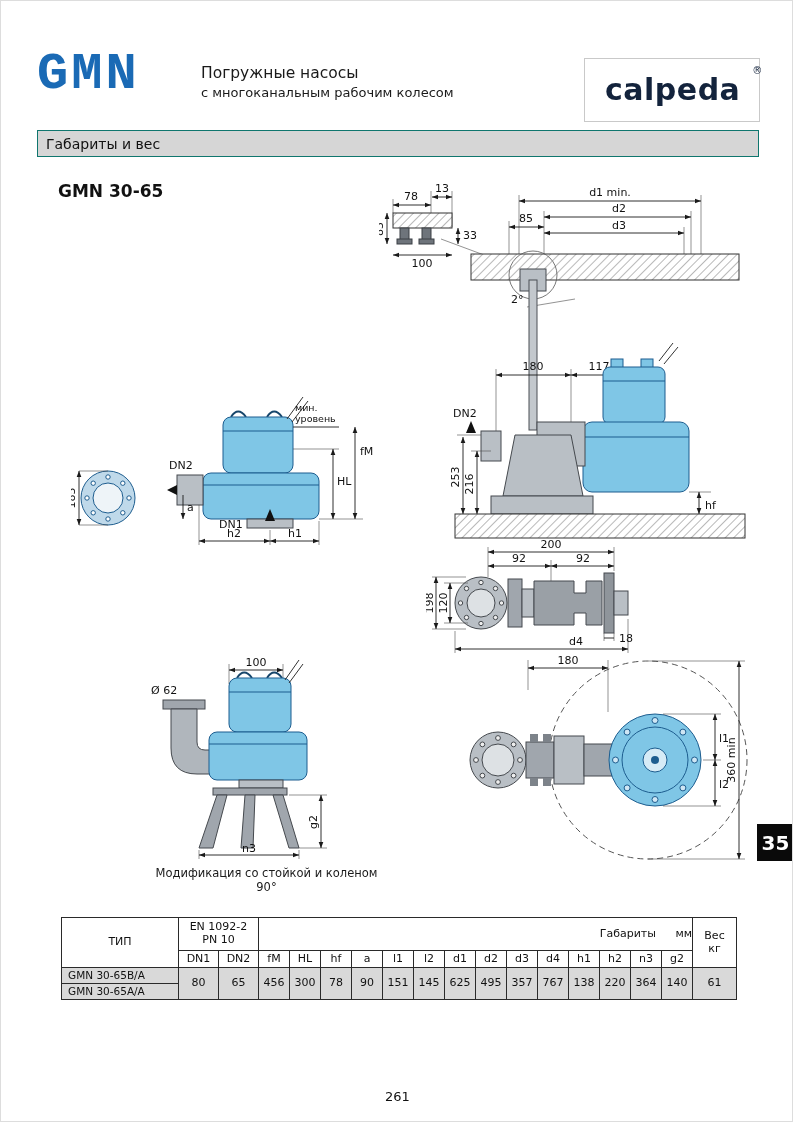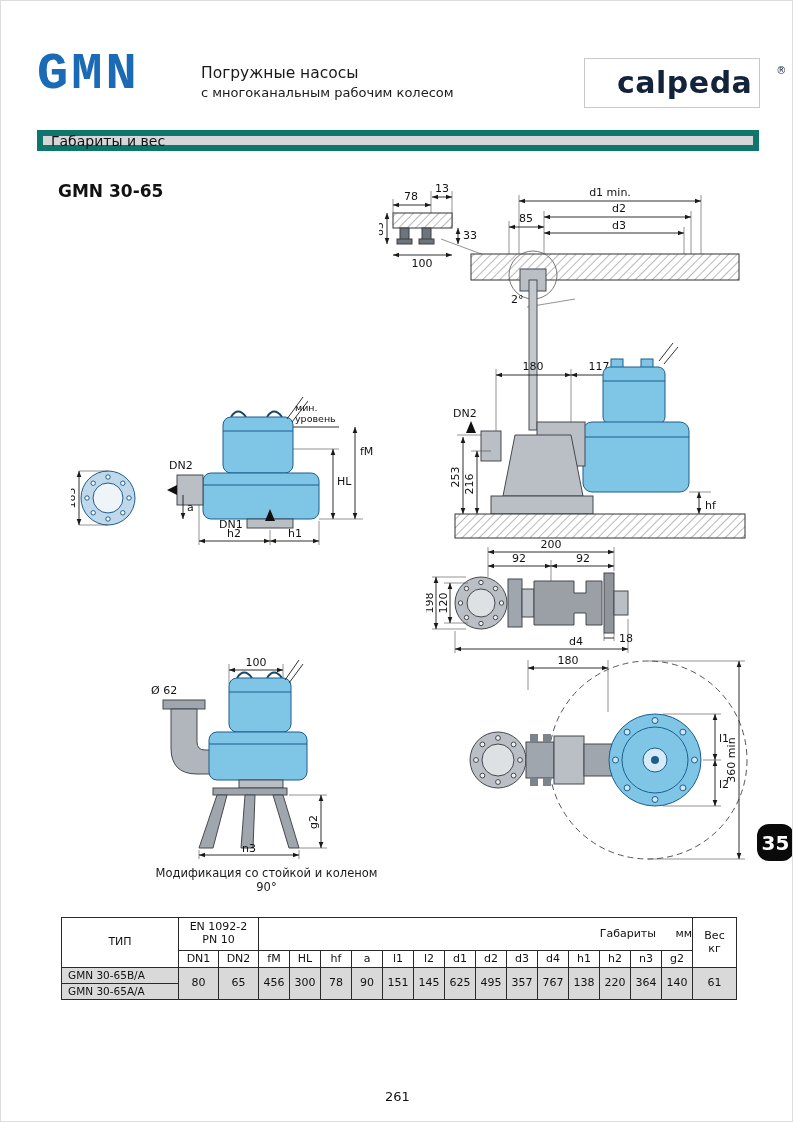--- a/index.html
+++ b/index.html
@@ -5,29 +5,29 @@
   * { margin:0; padding:0; box-sizing:border-box; }
   html,body { background:#fff; }
   body { font-family:"DejaVu Sans","Liberation Sans",sans-serif; color:#111; }
   .page { position:relative; width:793px; height:1122px; background:#fff; overflow:hidden; border:1px solid #ddd; }
   .abs { position:absolute; }
 
   .logo { left:36px; top:44px; font-size:52px; font-weight:bold; color:#1a6ab5; letter-spacing:3px;font-family:Liberation Mono, monospace; }
   .title1 { left:200px; top:63px; font-size:15.5px; color:#1a1a1a; }
   .title2 { left:200px; top:84px; font-size:13px; color:#1a1a1a; }
 
-  .brand { left:583px; top:57px; width:176px; height:50px; border:1px solid #c9c9c9; display:flex; align-items:center; gap:24px; padding:4px 8px; background:#fff; }
+  .brand { left:583px; top:57px; width:176px; height:64px; border:1px solid #c9c9c9; display:flex; align-items:center; gap:12px; padding:4px 8px; background:#fff; }
   .brand-text { font-size:30px; font-weight:bold; color:#13233c; letter-spacing:0.5px; line-height:1; }
   .brand-reg { font-size:10px; color:#13233c; align-self:flex-start; margin-top:2px; }
 
-  .section-bar { left:36px; top:129px; width:722px; height:21px; background:#d6d6d6; border:6px solid #0f766e; display:flex; align-items:center; padding-left:8px; font-size:14px; color:#111; }
+  .section-bar { left:36px; top:129px; width:722px; height:27px; background:#d6d6d6; border:1px solid #0f766e; display:flex; align-items:center; padding-left:8px; font-size:14px; color:#111; }
   .model-title { left:57px; top:180px; font-size:17px; font-weight:bold; }
 
   .caption { font-size:11.5px; text-align:center; color:#1a1a1a; }
-  .side-tab { left:756px; top:823px; width:37px; height:37px; background:#0a0a0a; color:#fff; font-size:20px; font-weight:bold; display:flex; align-items:center; justify-content:center;border-radius:12px; }
+  .side-tab { left:756px; top:823px; width:37px; height:37px; background:#0a0a0a; color:#fff; font-size:20px; font-weight:bold; display:flex; align-items:center; justify-content:center; }
   .page-number { left:0; top:1088px; width:793px; text-align:center; font-size:13px; }
 
   svg text { font-size:11px; fill:#111; font-family:"DejaVu Sans","Liberation Sans",sans-serif; }
   .t10 { font-size:9.5px; }
   .mid { text-anchor:middle; }
   .dim { stroke:#1a1a1a; stroke-width:0.9; fill:none; }
   .ext { stroke:#4a4a4a; stroke-width:0.6; fill:none; }
   .handle { fill:none; stroke:#17466b; stroke-width:2; }
   .blue { fill:#7fc6e6; stroke:#1d5d8f; }
   .bline { stroke:#1d5d8f; stroke-width:1; }

